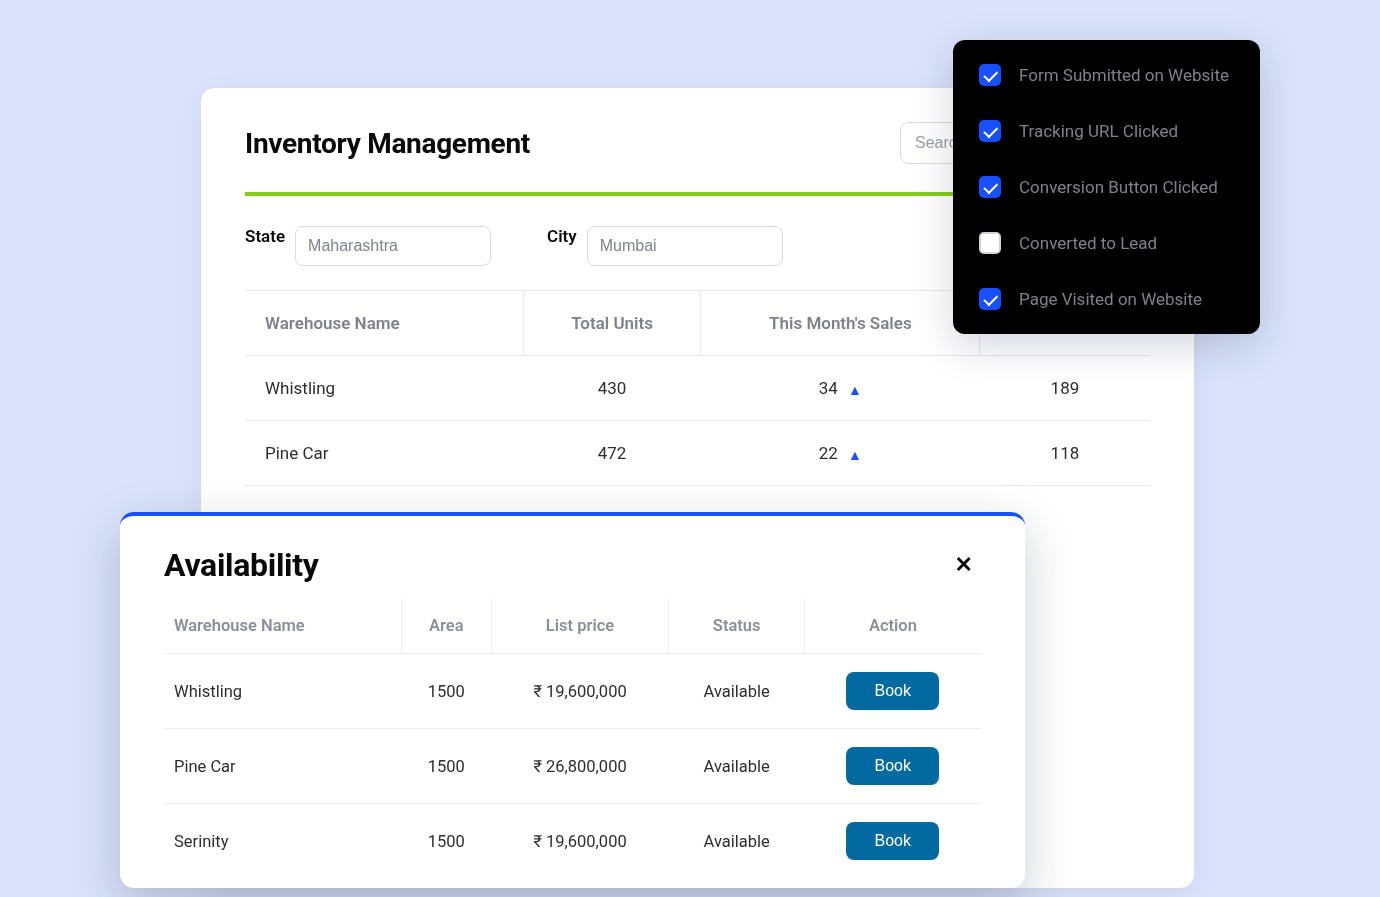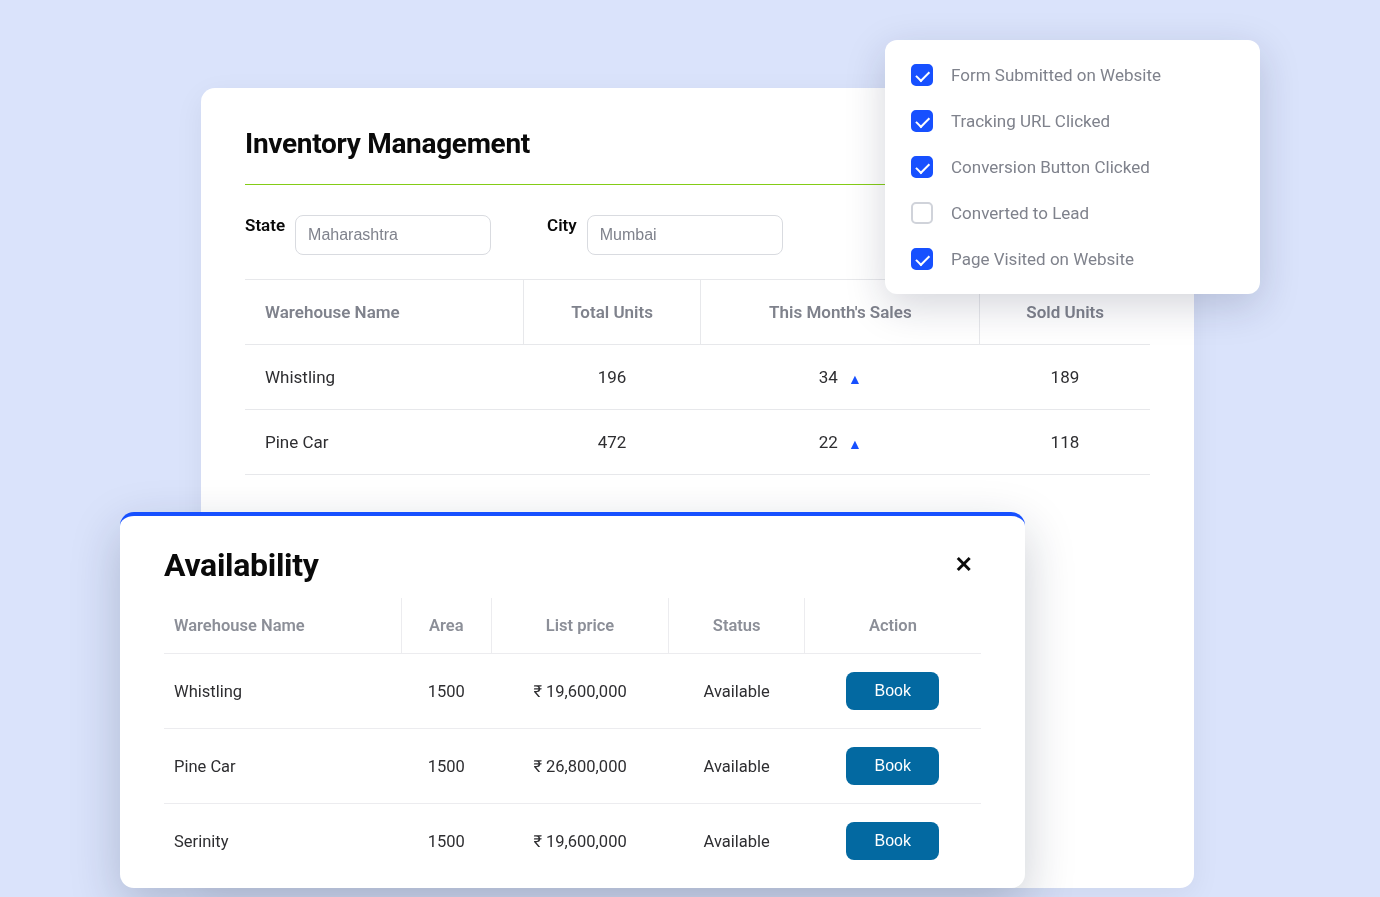--- a/index.html
+++ b/index.html
@@ -21,22 +21,22 @@
       height: 800px;
       background: #fff;
       border-radius: 14px;
       box-shadow: 0 8px 30px rgba(0,0,0,0.06);
       padding: 34px 44px 0 44px;
     }
     .card-header {
       display: flex;
       justify-content: space-between;
       align-items: center;
-      padding-bottom: 20px;
-      border-bottom: 1px solid #84cc16;
+      padding-bottom: 28px;
+      border-bottom: 4px solid #84cc16;
     }
     .page-title {
       font-size: 28px;
       font-weight: 700;
       color: #0a0a0a;
       letter-spacing: -0.3px;
     }
     .search-input {
       width: 250px;
       height: 42px;
@@ -87,28 +87,28 @@
       color: #1750ff;
       font-size: 14px;
       vertical-align: middle;
     }
 
     
     .checklist {
       position: absolute;
       right: 120px;
       top: 40px;
-      width: 375px;
-      background: #ffffff;
+      width: 307px;
+      background: #000000;
       border-radius: 12px;
       box-shadow: 0 12px 40px rgba(20,30,60,0.18);
       padding: 24px 26px;
       display: flex;
       flex-direction: column;
-      gap: 24px;
+      gap: 34px;
       z-index: 30;
     }
     .check-row { display: flex; align-items: center; gap: 18px; }
     .checkbox {
       width: 22px;
       height: 22px;
       border-radius: 5px;
       border: 2px solid #d0d3da;
       background: #fff;
       display: flex;
@@ -216,21 +216,21 @@
       <tr>
         <th>Warehouse Name</th>
         <th>Total Units</th>
         <th>This Month's Sales</th>
         <th>Sold Units</th>
       </tr>
     </thead>
     <tbody>
       <tr>
         <td>Whistling</td>
-        <td>196</td>
+        <td>430</td>
         <td>
           <span>34</span>
           <span class="trend-up">▲</span>
         </td>
         <td>189</td>
       </tr>
       <tr>
         <td>Pine Car</td>
         <td>472</td>
         <td>

